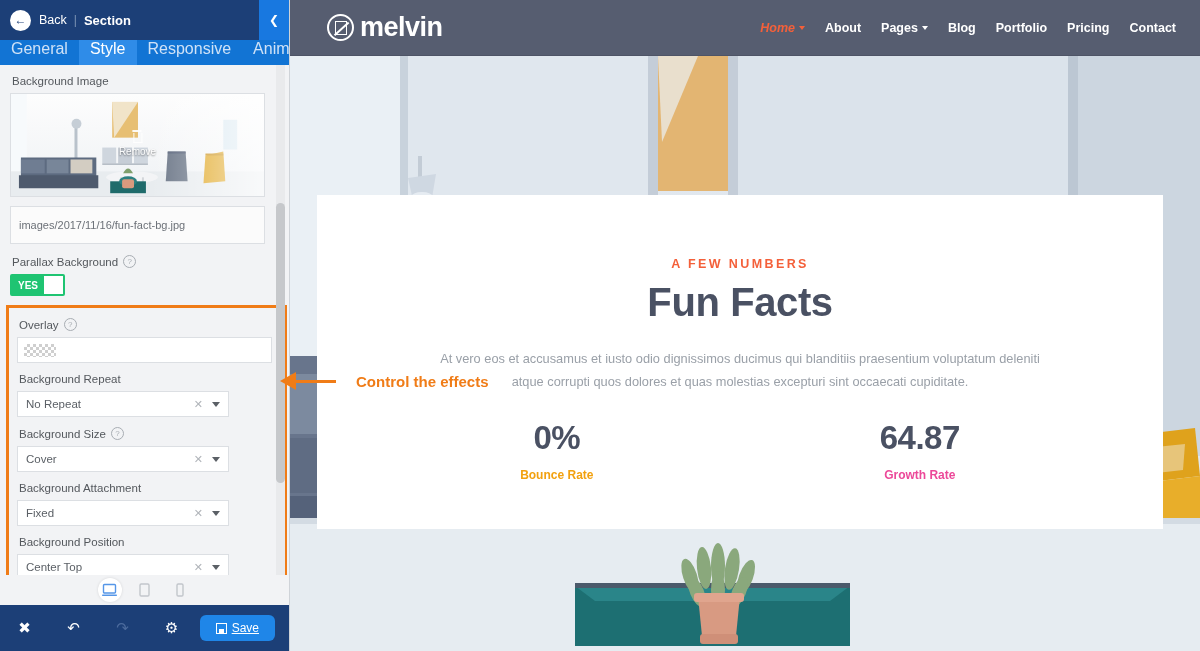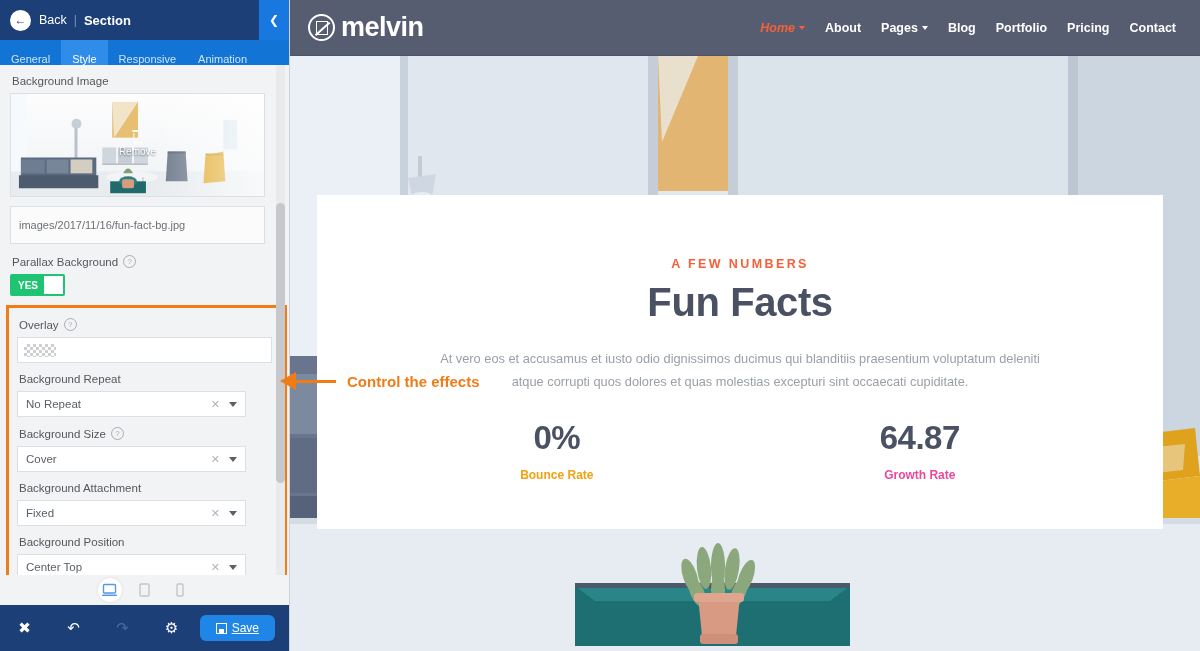--- a/index.html
+++ b/index.html
@@ -34,22 +34,22 @@
     position:absolute;right:0;top:0;width:30px;height:40px;
     background:#1878e0;color:#ffffff;font-size:12px;
     display:flex;align-items:center;justify-content:center;cursor:pointer;
   }
 
   .tabs{
     height:25px;background:#1274d4;display:flex;align-items:stretch;
     position:relative;
   }
   .tab{
-    padding:0 11px;display:flex;align-items:flex-end;
-    color:#cfe2f7;font-size:11px;cursor:pointer;position:relative;
+    padding:0 11px;display:flex;align-items:flex-start;
+    color:#cfe2f7;font-size:16px;cursor:pointer;position:relative;
   }
   .tab.active{background:#2f8ce8;color:#ffffff;}
   .tab.active:after{
     content:"";position:absolute;left:50%;bottom:-6px;margin-left:-6px;
     border-left:6px solid transparent;border-right:6px solid transparent;
     border-top:6px solid #2f8ce8;
   }
 
   .panel-body{
     position:absolute;left:0;top:65px;right:0;bottom:76px;
@@ -129,21 +129,21 @@
   .checker{
     width:32px;height:13px;
     background-image:
       linear-gradient(45deg,#cfcfcf 25%,transparent 25%,transparent 75%,#cfcfcf 75%),
       linear-gradient(45deg,#cfcfcf 25%,transparent 25%,transparent 75%,#cfcfcf 75%);
     background-size:6px 6px;background-position:0 0,3px 3px;
     background-color:#ffffff;
   }
 
   .sel{
-    position:relative;width:229px;height:26px;background:#ffffff;
+    position:relative;width:212px;height:26px;background:#ffffff;
     border:1px solid #dcdfe3;box-sizing:border-box;display:flex;
     align-items:center;padding:0 8px;cursor:pointer;
   }
   .sel-val{font-size:11.5px;color:#5b6066;flex:1;}
   .sel-x{font-size:11px;color:#b0b4b9;margin-right:9px;cursor:pointer;}
   .sel-caret{
     width:0;height:0;border-left:4px solid transparent;
     border-right:4px solid transparent;border-top:5px solid #5b6066;
   }
   .gap{height:10px;}
@@ -181,21 +181,21 @@
     content:"";position:absolute;left:2px;bottom:0;width:5px;height:3.5px;background:#fff;
   }
 
   
   .preview{
     position:absolute;left:290px;top:0;right:0;bottom:0;
     background:#c3ccd6;overflow:hidden;
   }
   .site-nav{
     height:56px;background:#565d70;display:flex;align-items:center;
-    padding:0 24px 0 18px;box-sizing:border-box;
+    padding:0 24px 0 37px;box-sizing:border-box;
     border-bottom:1px solid #4e5466;
   }
   .logo{display:flex;align-items:center;gap:6px;cursor:pointer;}
   .logo-mark{
     width:27px;height:27px;border-radius:50%;border:2px solid #fff;
     position:relative;box-sizing:border-box;
   }
   .logo-mark:before{
     content:"";position:absolute;left:6px;top:5px;width:12px;height:14px;
     border:1.5px solid #fff;box-sizing:border-box;
@@ -240,21 +240,21 @@
     display:flex;width:100%;justify-content:space-around;margin-top:26px;
     padding:0 60px;box-sizing:border-box;
   }
   .stat{display:flex;flex-direction:column;align-items:center;}
   .stat-num{color:#4a5163;font-size:33px;font-weight:bold;letter-spacing:-.5px;}
   .stat-lab{font-size:12px;font-weight:bold;margin-top:11px;}
 
   
   .anno{
     position:absolute;left:280px;top:372px;display:flex;align-items:center;
-    gap:3px;z-index:40;pointer-events:none;
+    gap:12px;z-index:40;pointer-events:none;
   }
   .anno-arrow{position:relative;width:56px;height:18px;}
   .anno-arrow:before{
     content:"";position:absolute;left:14px;top:7.5px;width:42px;height:3.5px;
     background:#f07c17;
   }
   .anno-arrow:after{
     content:"";position:absolute;left:0;top:0;width:0;height:0;
     border-top:9px solid transparent;border-bottom:9px solid transparent;
     border-right:16px solid #f07c17;

